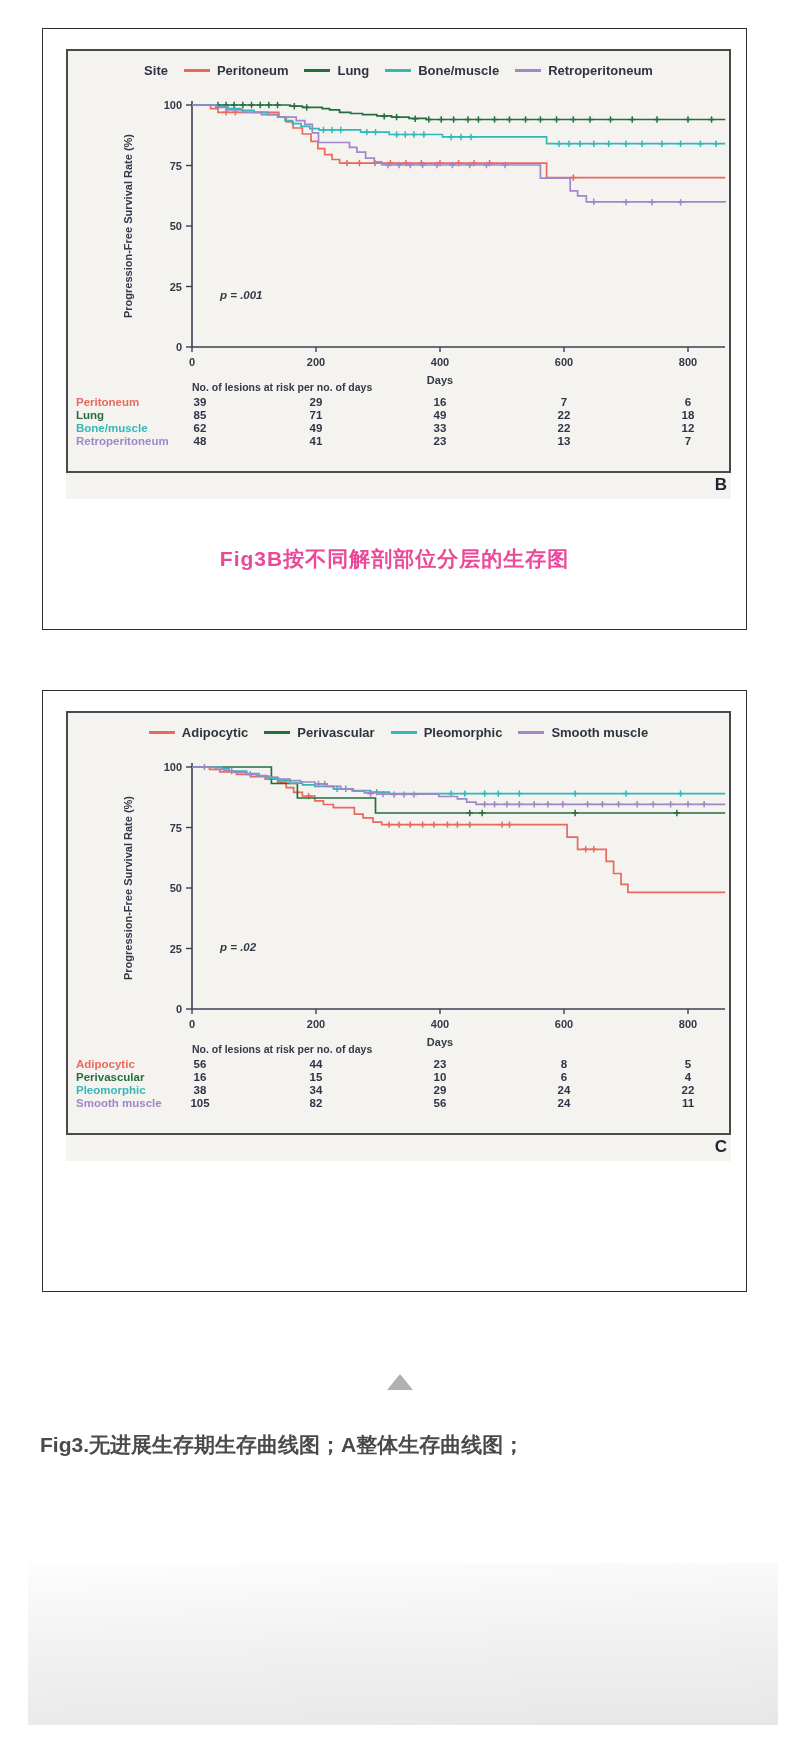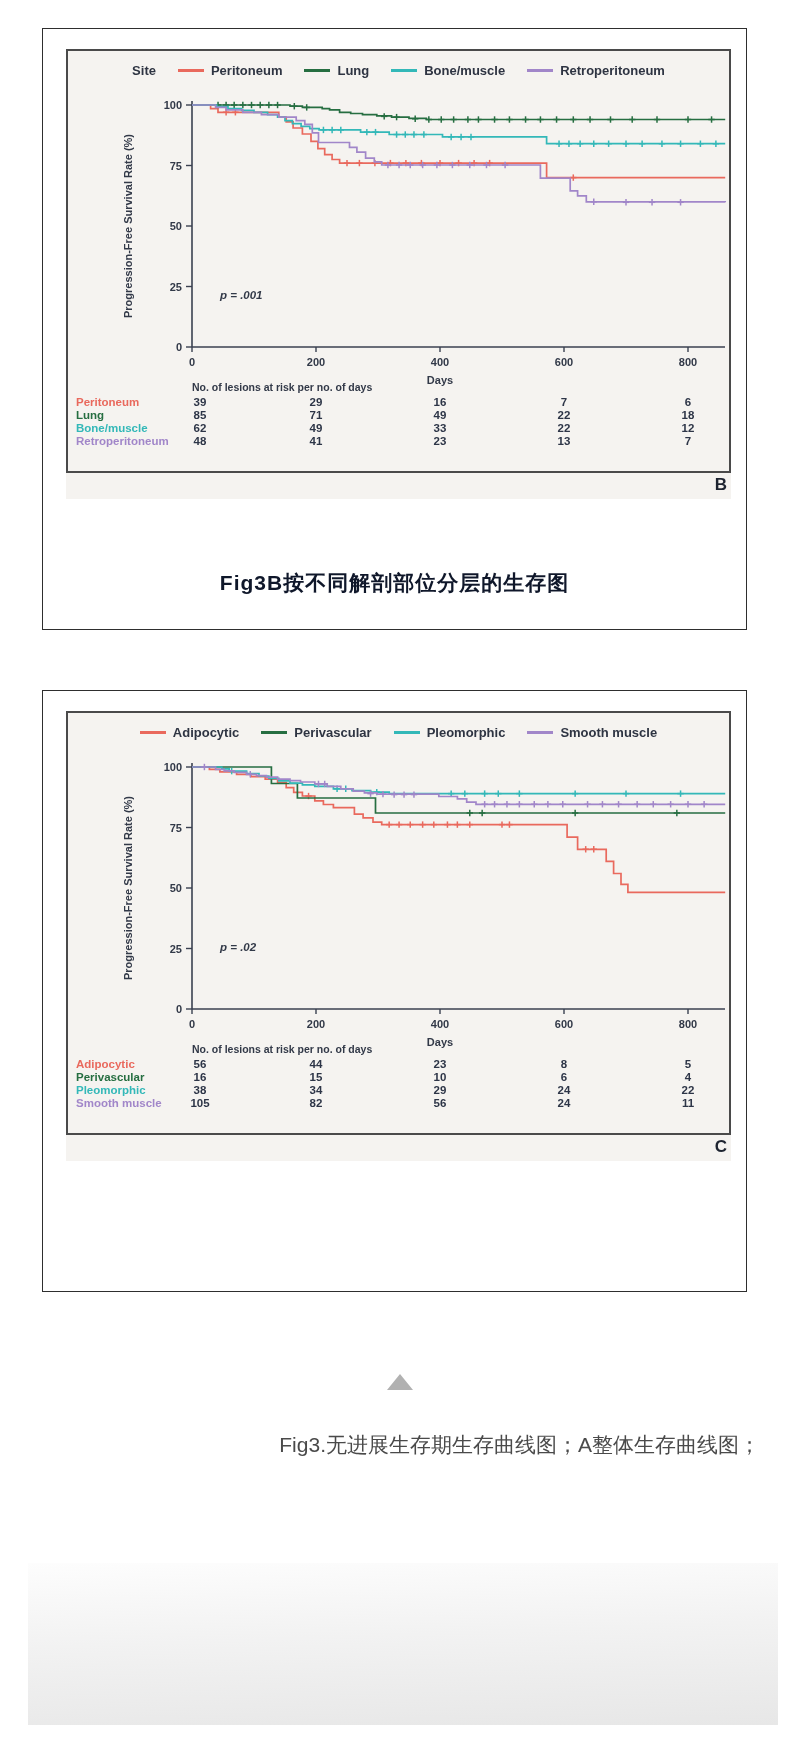--- a/index.html
+++ b/index.html
@@ -3,34 +3,34 @@
 <meta charset="utf-8">
 <style>
   html,body{margin:0;padding:0;background:#ffffff;}
   .page{position:relative;width:800px;height:1763px;background:#ffffff;overflow:hidden;
         font-family:"Liberation Sans","DejaVu Sans",sans-serif;}
   .fig-card{position:absolute;left:42px;width:703px;height:600px;background:#ffffff;
             border:1px solid #2e2e2e;}
   .figure-image{position:absolute;left:23px;top:20px;width:665px;background:#f5f3f0;}
   .plot-frame{position:relative;width:661px;height:420px;border:2px solid #4a4a4a;background:#f5f3f0;}
   .legend-row{position:absolute;left:0;right:0;top:12px;display:flex;justify-content:center;
-              align-items:center;gap:22px;font-size:13px;font-weight:bold;color:#2e3442;}
+              align-items:center;gap:16px;font-size:13px;font-weight:bold;color:#2e3442;}
   .legend-item{display:flex;align-items:center;}
   .legend-swatch{display:inline-block;width:26px;height:3px;margin-right:7px;}
   .legend-title{font-weight:bold;}
   .km-svg{position:absolute;left:0;top:0;width:661px;height:416px;}
   .panel-letter{height:26px;line-height:24px;text-align:right;padding-right:4px;
                 font-size:17px;font-weight:bold;color:#1e2431;}
-  .card-caption{position:absolute;left:0;right:0;top:540px;text-align:center;
-                font-size:21px;font-weight:600;color:#0f172a;letter-spacing:1px;}
+  .card-caption{position:absolute;left:0;right:0;top:516px;text-align:center;
+                font-size:21px;font-weight:600;color:#ec4899;letter-spacing:1px;}
   .triangle-up{position:absolute;left:387px;top:1374px;width:0;height:0;
                border-left:13px solid transparent;border-right:13px solid transparent;
                border-bottom:16px solid #b1b1b1;cursor:pointer;}
-  .main-caption{position:absolute;left:40px;top:1426px;width:720px;text-align:right;
-                font-size:21px;font-weight:400;color:#4a4a4a;line-height:38px;}
+  .main-caption{position:absolute;left:40px;top:1426px;width:720px;text-align:left;
+                font-size:21px;font-weight:700;color:#4a4a4a;line-height:38px;}
   .bottom-band{position:absolute;left:28px;top:1563px;width:750px;height:162px;
                background:linear-gradient(178deg,#fdfdfd 0%,#f2f2f2 45%,#e7e7e7 100%);}
   .tick{font-size:11px;font-weight:bold;fill:#323948;}
   .axis-label{font-size:11px;font-weight:bold;fill:#323948;}
   .p-label{font-size:11.5px;font-weight:600;font-style:italic;fill:#323948;}
   .risk-header{font-size:10.5px;font-weight:bold;fill:#323948;}
   .risk-name{font-size:11.5px;font-weight:bold;}
   .risk-num{font-size:11.5px;font-weight:bold;fill:#2d3547;}
 </style>
 </head>

